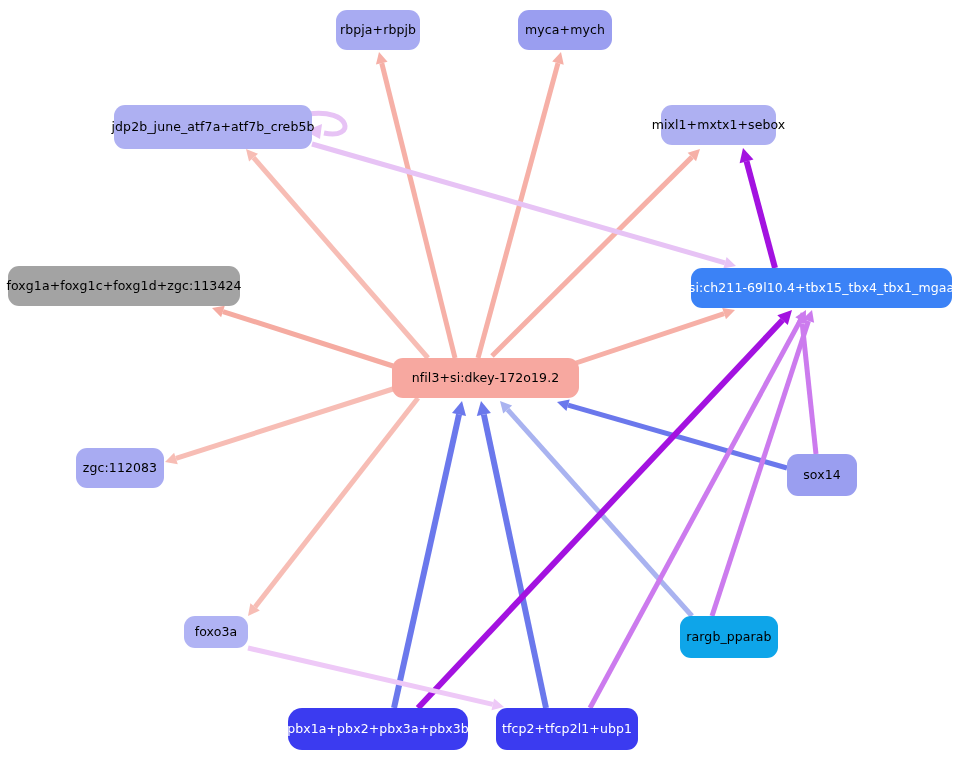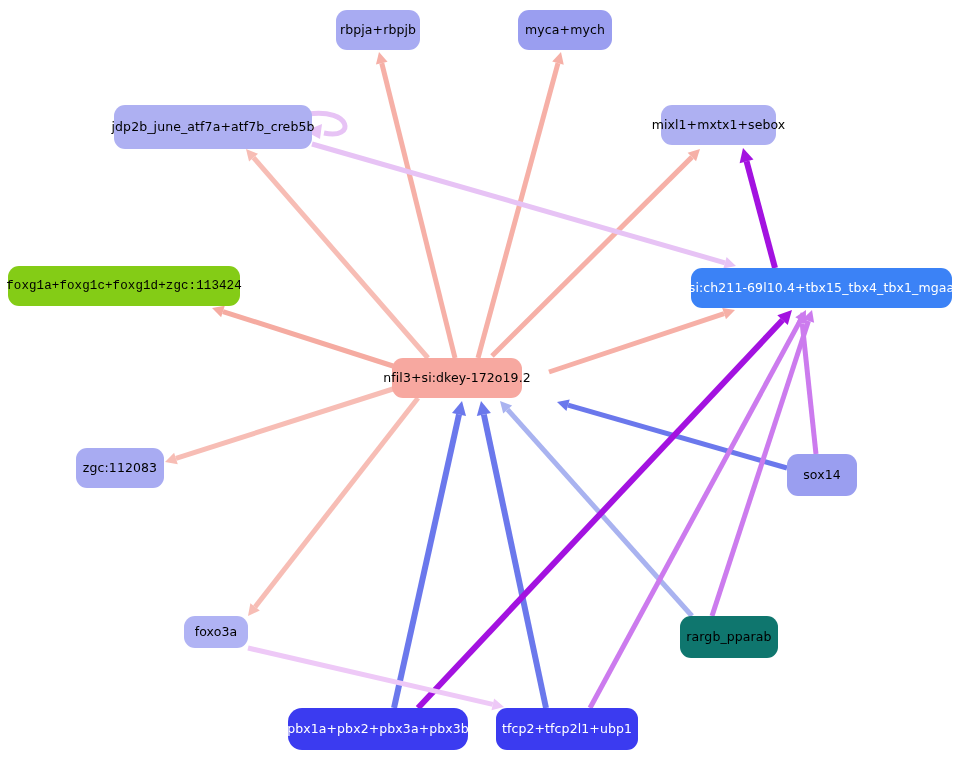--- a/index.html
+++ b/index.html
@@ -134,39 +134,39 @@
       </div>
       <div class="node" style="left: 518px; top: 10px; width: 94px; height: 40px; background: rgb(154, 158, 240); color: rgb(0, 0, 0);">
         <span class="node-label">myca+mych</span>
       </div>
       <div class="node" style="left: 114px; top: 105px; width: 198px; height: 44px; background: rgb(174, 176, 242); color: rgb(0, 0, 0);">
         <span class="node-label">jdp2b_june_atf7a+atf7b_creb5b</span>
       </div>
       <div class="node" style="left: 661px; top: 105px; width: 115px; height: 40px; background: rgb(174, 176, 242); color: #000000;">
         <span class="node-label">mixl1+mxtx1+sebox</span>
       </div>
-      <div class="node" style="left: 8px; top: 266px; width: 232px; height: 40px; background: #84cc16; color: rgb(0, 0, 0); font-family: Liberation Mono, monospace;">
+      <div class="node" style="left: 8px; top: 266px; width: 232px; height: 40px; background: #a3a3a3; color: rgb(0, 0, 0);">
         <span class="node-label">foxg1a+foxg1c+foxg1d+zgc:113424</span>
       </div>
       <div class="node" style="left: 691px; top: 268px; width: 261px; height: 40px; background: #3b82f6; color: rgb(255, 255, 255);">
         <span class="node-label">si:ch211-69l10.4+tbx15_tbx4_tbx1_mgaa</span>
       </div>
-      <div class="node" style="left: 392px; top: 358px; width: 130px; height: 40px; background: rgb(247, 168, 160); color: rgb(0, 0, 0);">
+      <div class="node" style="left: 392px; top: 358px; width: 187px; height: 40px; background: rgb(247, 168, 160); color: rgb(0, 0, 0);">
         <span class="node-label">nfil3+si:dkey-172o19.2</span>
       </div>
       <div class="node" style="left: 76px; top: 448px; width: 88px; height: 40px; background: rgb(168, 171, 242); color: rgb(0, 0, 0);">
         <span class="node-label">zgc:112083</span>
       </div>
       <div class="node" style="left: 787px; top: 454px; width: 70px; height: 42px; background: rgb(154, 158, 240); color: rgb(0, 0, 0);">
         <span class="node-label">sox14</span>
       </div>
       <div class="node" style="left: 184px; top: 616px; width: 64px; height: 28px; background: rgb(176, 179, 244); color: rgb(0, 0, 0);">
         <span class="node-label">foxo3a</span>
       </div>
-      <div class="node" style="left: 680px; top: 616px; width: 98px; height: 42px; background: #0f766e; color: rgb(0, 0, 0);">
+      <div class="node" style="left: 680px; top: 616px; width: 98px; height: 42px; background: #0ea5e9; color: rgb(0, 0, 0);">
         <span class="node-label">rargb_pparab</span>
       </div>
       <div class="node" style="left: 288px; top: 708px; width: 180px; height: 42px; background: rgb(59, 59, 240); color: rgb(255, 255, 255); border-radius: 14px;">
         <span class="node-label">pbx1a+pbx2+pbx3a+pbx3b</span>
       </div>
       <div class="node" style="left: 496px; top: 708px; width: 142px; height: 42px; background: rgb(59, 59, 240); color: rgb(255, 255, 255);">
         <span class="node-label">tfcp2+tfcp2l1+ubp1</span>
       </div>
     </div>
 </div>

